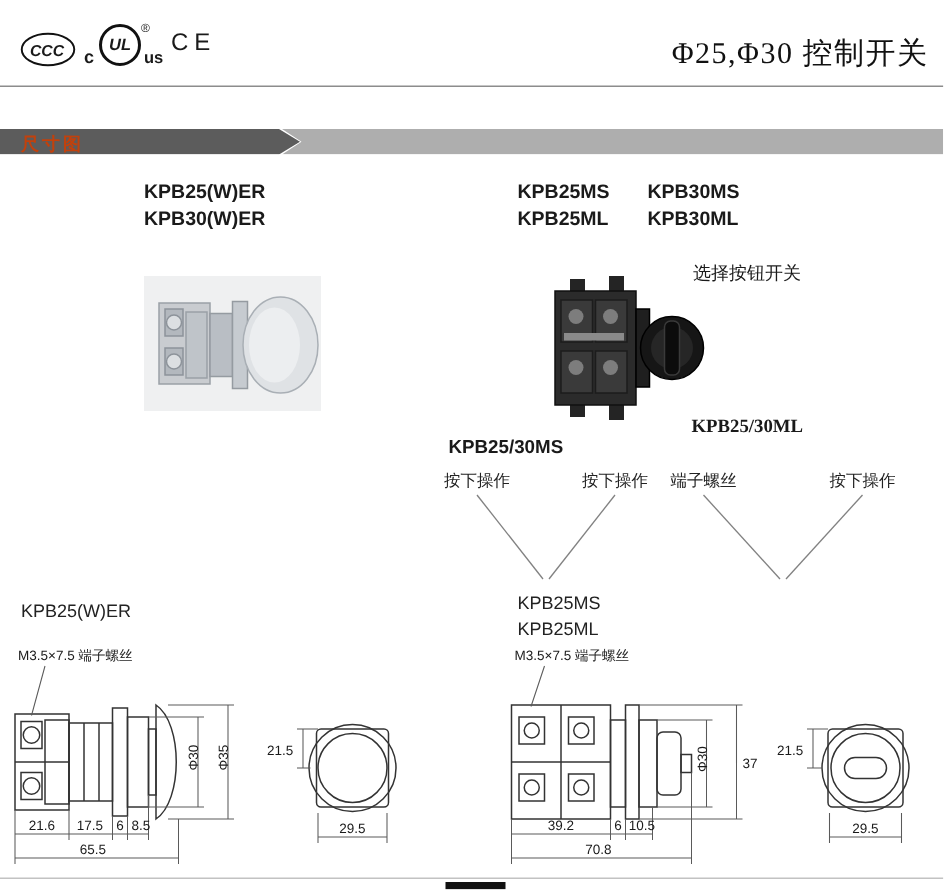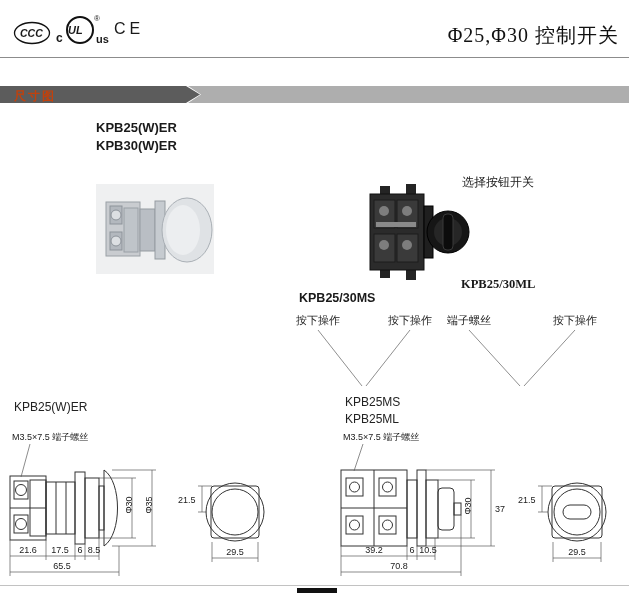--- a/index.html
+++ b/index.html
@@ -16,21 +16,21 @@
   .banner-label{left:14px;top:88px;font-size:12px;font-weight:bold;color:#c2410c;letter-spacing:2px;}
   .model{font-size:13px;font-weight:bold;line-height:18px;}
   .model-left{left:96px;top:119px;}
   .model-right{left:345px;top:119px;}
   .model-right .c1{display:inline-block;width:83px;}
   .caption{left:462px;top:174px;font-size:12px;}
   .vh{font-size:12.5px;font-weight:bold;}
   .note{font-size:11px;color:#222;}
   .dlabel{font-size:12px;line-height:17px;color:#222;}
   .ul-circle{position:absolute;left:10px;top:0;width:24px;height:24px;border:2px solid #111;
-             border-radius:50%;line-height:24px;font-size:11px;
+             border-radius:50%;text-align:center;line-height:24px;font-size:11px;
              font-weight:bold;font-style:italic;}
   .footer-mark{left:297px;top:588px;width:40px;height:5px;background:#111;}
   svg text{font-family:"Liberation Sans","DejaVu Sans",sans-serif;fill:#1a1a1a;}
 </style>
 </head>
 <body>
 
 <div class="page">
 
   <svg class="abs" style="left:13px;top:21px" width="38" height="24" viewBox="0 0 38 24">
@@ -53,20 +53,30 @@
 
   <div class="abs banner-dark"></div>
   <div class="abs banner-light"></div>
   <div class="abs banner-label">尺寸图</div>
 
   <div class="abs model model-left">
     <div>KPB25(W)ER</div>
     <div>KPB30(W)ER</div>
   </div>
 
+  <div class="abs model model-right">
+    <div>
+      <span class="c1">KPB25MS</span>
+      <span>KPB30MS</span>
+    </div>
+    <div>
+      <span class="c1">KPB25ML</span>
+      <span>KPB30ML</span>
+    </div>
+  </div>
 
   <div class="abs caption">选择按钮开关</div>
 
   <svg class="abs" style="left:96px;top:184px" width="118" height="90" viewBox="0 0 118 90">
     <rect width="118" height="90" fill="#eff0f1"></rect>
     <g>
       <rect x="10" y="18" width="34" height="54" fill="#c9ccd0" stroke="#9aa0a6"></rect>
       <rect x="14" y="22" width="12" height="18" fill="#b3b8be" stroke="#8d939a"></rect>
       <circle cx="20" cy="31" r="5" fill="#dcdfe2" stroke="#8d939a"></circle>
       <rect x="14" y="48" width="12" height="18" fill="#b3b8be" stroke="#8d939a"></rect>

